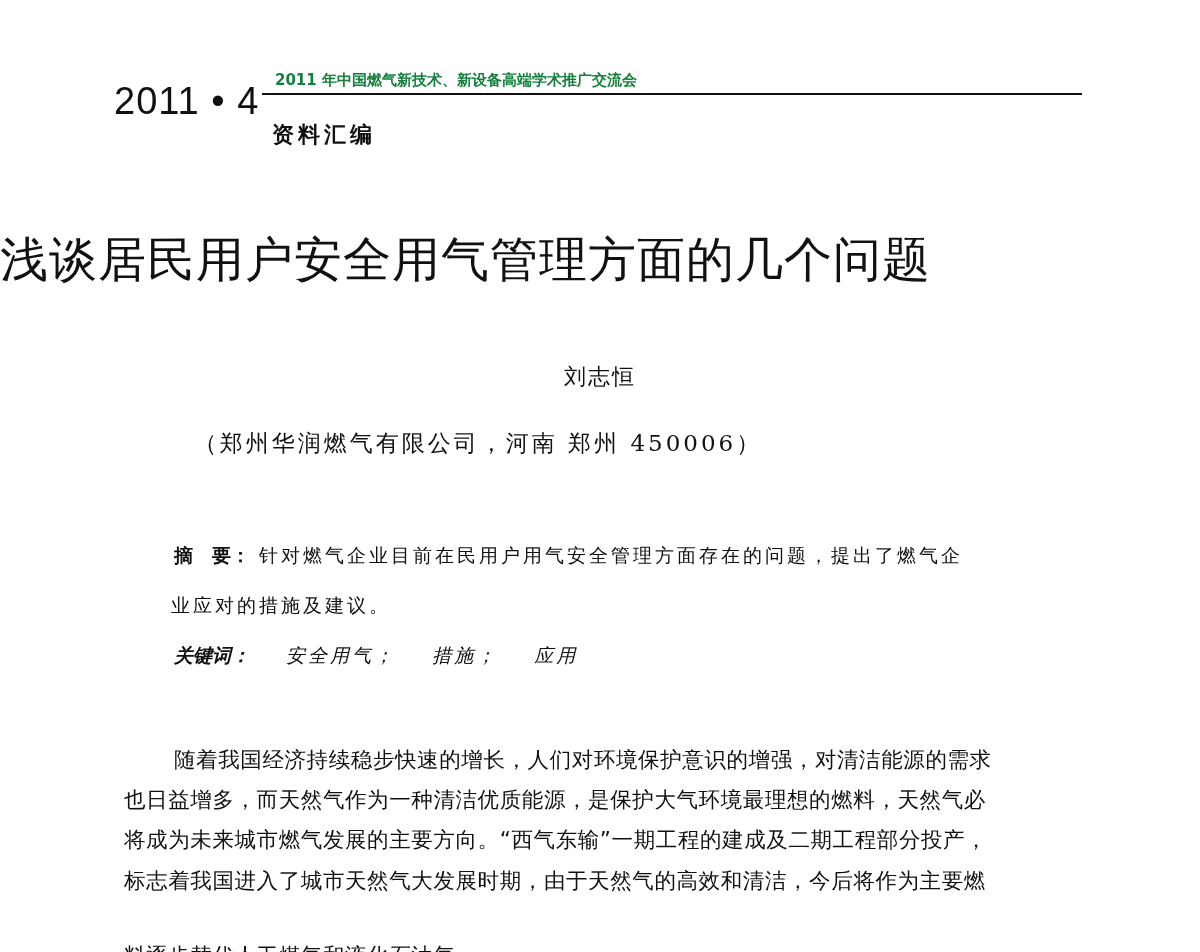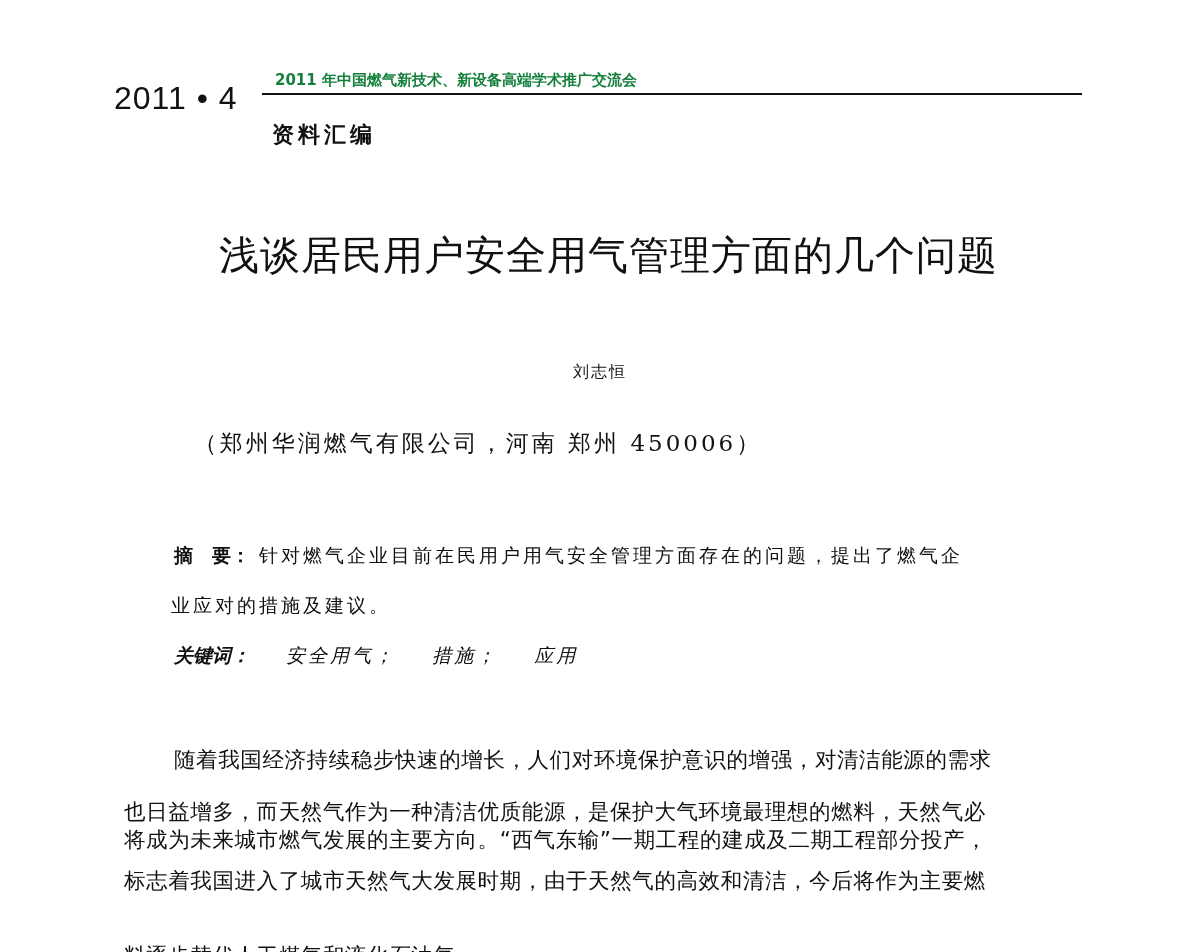--- a/index.html
+++ b/index.html
@@ -3,53 +3,53 @@
 <meta charset="utf-8">
 <style>
   html, body { margin:0; padding:0; }
   body {
     width:1200px; height:952px; overflow:hidden; background:#ffffff; color:#111;
     position:relative; font-family:"DejaVu Sans", sans-serif;
   }
   .abs { position:absolute; white-space:nowrap; }
   #issue {
     left:114px; top:80px; font-family:"Liberation Sans", sans-serif;
-    font-size:32px; letter-spacing:1px; color:#111;
+    font-size:38px; letter-spacing:1px; color:#111;
   }
   #conf {
     left:275px; top:71px; font-size:15px; font-weight:bold; color:#15803d;
   }
   #rule {
     position:absolute; left:262px; top:93px; width:820px; height:2px; background:#111;
   }
   #compile {
     left:272px; top:120px; font-size:22px; font-weight:bold; letter-spacing:4px;
     font-family:"DejaVu Serif", serif;
   }
   #title {
-    left:0; width:998px; text-align:right; top:228px; font-size:40px; color:#111;
+    left:0; width:998px; text-align:left; top:228px; font-size:48px; color:#111;
     letter-spacing:1px;
   }
   #author {
-    left:0; width:1200px; text-align:center; top:362px; font-size:16px;
+    left:0; width:1200px; text-align:center; top:362px; font-size:22px;
     font-family:"DejaVu Serif", serif; letter-spacing:2px;
   }
   #affil {
     left:0; width:956px; text-align:center; top:428px; font-size:23px;
     font-family:"DejaVu Serif", serif; letter-spacing:3px;
   }
   .abstract { font-family:"DejaVu Serif", serif; font-size:19px; letter-spacing:3px; }
   .label { font-family:"DejaVu Sans", sans-serif; font-weight:bold; letter-spacing:0; }
   #abs1 { left:174px; top:543px; }
   #abs2 { left:124px; top:593px;margin-left:47px; }
   #kw   { left:174px; top:643px;font-style:italic; }
   .kwsep { display:inline-block; width:18px; }
   .body { font-size:21.5px; letter-spacing:0.6px; left:124px; }
   #p1 { top:745px; left:174px; }
-  #p2 { top:785px;margin-top:12px; }
+  #p2 { top:785px; }
   #p3 { top:825px; }
   #p4 { top:866px; }
   #p6 { top:941px; }
 </style>
 </head>
 <body>
 
 <div class="abs" id="issue">2011 • 4</div>
 <div class="abs" id="conf">2011 年中国燃气新技术、新设备高端学术推广交流会</div>
 <div id="rule"></div>

